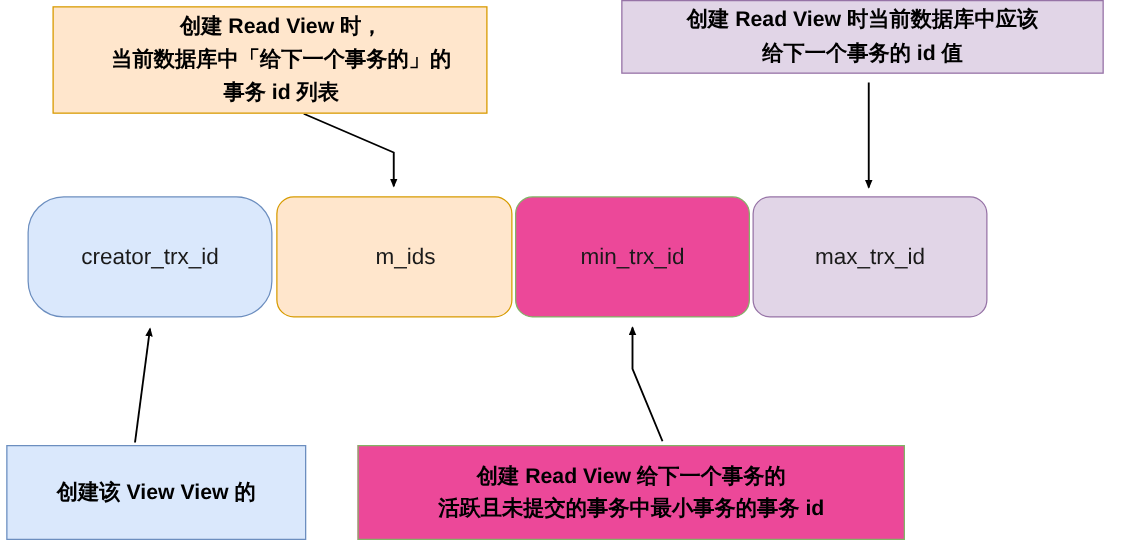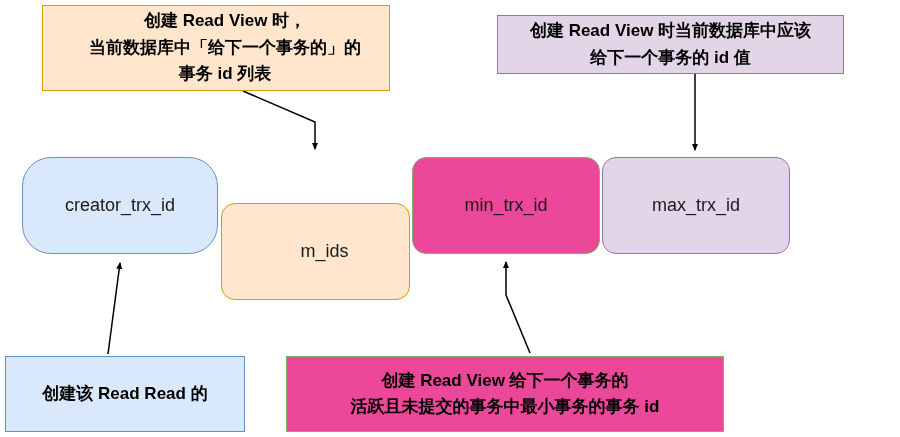--- a/index.html
+++ b/index.html
@@ -51,27 +51,27 @@
     box-sizing: border-box;
   }
   
   .c-blue   { background: #dae8fc; border-color: #6c8ebf; }
   .c-orange { background: #ffe6cc; border-color: #d79b00; padding-left: 18px; }
   .c-green  { background: #ec4899; border-color: #82b366; }
   .c-purple { background: #e1d5e7; border-color: #9673a6; }
 
   
   .f-creator { left: 22px;  width: 196px; border-radius: 29px; }
-  .f-mids    { left: 221px; width: 189px; margin-top: 46px; }
+  .f-mids    { left: 221px; width: 189px; }
   .f-min     { left: 412px; width: 188px; }
   .f-max     { left: 602px; width: 188px; }
 
   
   .n-mids    { left: 42px;  top: 5px;   width: 348px; height: 86px; }
-  .n-max     { left: 497px; top: 15px;   width: 347px; height: 59px; }
+  .n-max     { left: 497px; top: 0;   width: 386px; height: 59px; }
   .n-creator { left: 5px;   top: 356px; width: 240px; height: 76px; }
   .n-min     { left: 286px; top: 356px; width: 438px; height: 76px; }
 </style>
 </head>
 <body>
 
 <div class="canvas">
 
   <svg class="arrows" viewBox="0 0 900 437" xmlns="http://www.w3.org/2000/svg">
     <defs>
@@ -107,21 +107,21 @@
     <span>m_ids</span>
   </div>
   <div class="field c-green f-min">
     <span>min_trx_id</span>
   </div>
   <div class="field c-purple f-max">
     <span>max_trx_id</span>
   </div>
 
   <div class="note c-blue n-creator">
-    <div>创建该 Read Read 的</div>
+    <div>创建该 View View 的</div>
   </div>
 
   <div class="note c-green n-min">
     <div>创建 Read View 给下一个事务的</div>
     <div>活跃且未提交的事务中最小事务的事务 id</div>
   </div>
 
 </div>
 
 </body></html>

